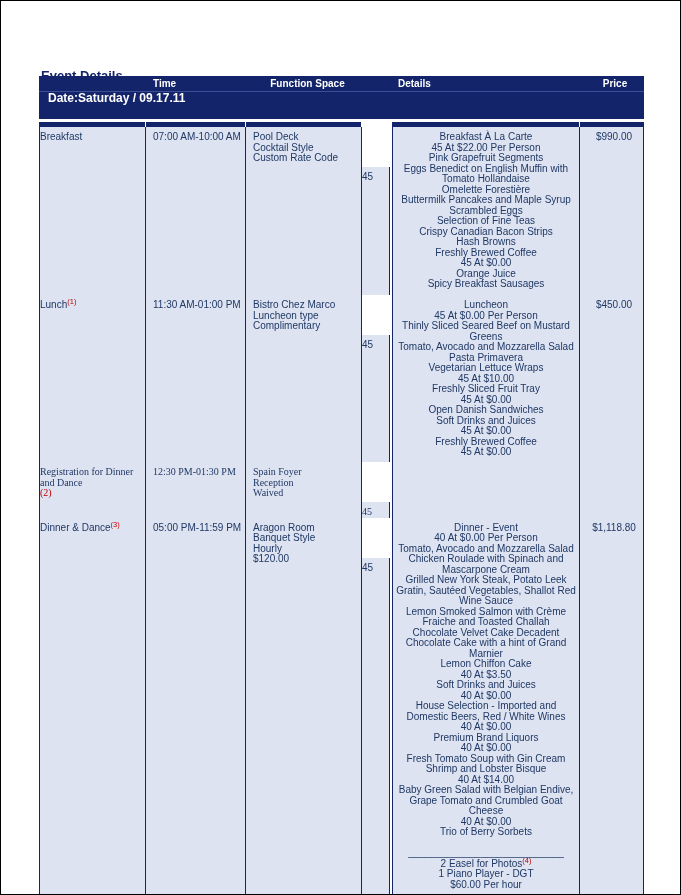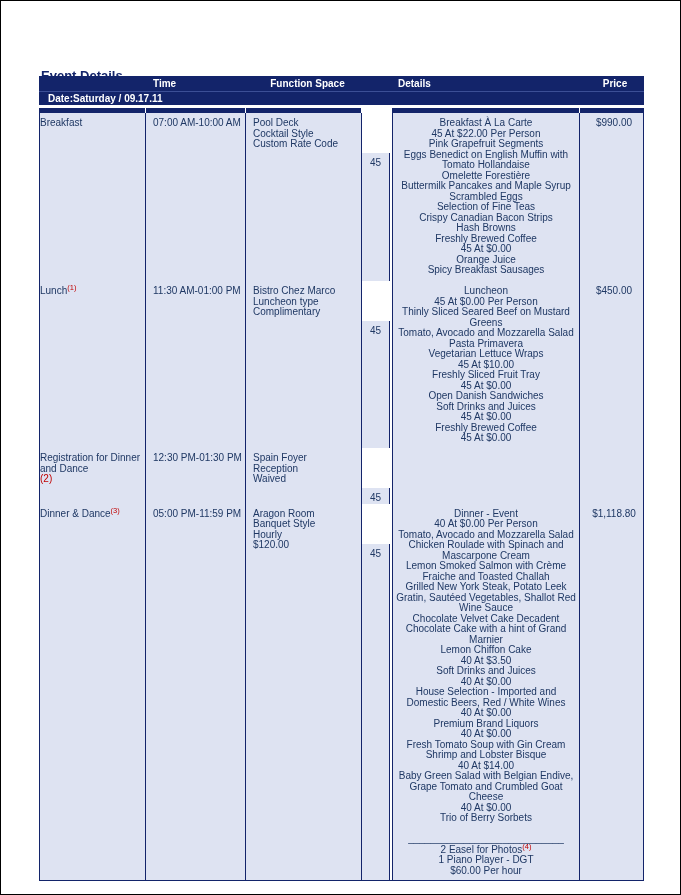--- a/index.html
+++ b/index.html
@@ -37,22 +37,22 @@
   .hc.col-event { padding-left: 9px; margin-top: 40px; }
   .hc.col-time  { padding-left: 7px; }
   .hc.col-fs    { padding-left: 7px; text-align: center; }
   .hc.col-att   { padding-left: 2px; }
   .hc.col-details { padding-left: 6px; }
   .hc.col-price { padding-left: 6px; }
 
   
   .date-row {
     background: var(--navy, #13246A); color: #ffffff;
-    font-size: 10px; font-weight: bold;
-    height: 14px; line-height: 13px; padding-left: 9px;
+    font-size: 12px; font-weight: bold;
+    height: 28px; line-height: 13px; padding-left: 9px;
     border-top: 1px solid #3C4F96;
   }
   .gap { height: 3px; background: #ffffff; }
 
   
   .strip-row { display: flex; height: 5px; background: #ffffff; }
   .strip-row .sc { background: var(--navy, #13246A); border-right: 1px solid #ffffff; }
   .strip-row .sc:last-child { border-right: none; }
 
   
@@ -63,25 +63,25 @@
     border-right: 1px solid var(--navy, #13246A);
     color: var(--text, #1F3864);
     font-size: 10px; line-height: 10.5px;
     padding-top: 5px;
   }
   .row .c:first-child { border-left: 1px solid var(--navy, #13246A); }
   .row .col-details { border-left: 1px solid var(--navy, #13246A); text-align: center; padding-left: 2px; padding-right: 2px; }
   .row .col-event { padding-right: 4px; }
   .row .col-time  { padding-left: 7px; white-space: nowrap; }
   .row .col-fs    { padding-left: 7px; padding-right: 4px; }
-  .row .col-att   { text-align: center; }
+  .row .col-att   { }
   .row .col-price { padding-left: 5px; }
   .row-0 { min-height: 168px; }
   .row-1 { min-height: 167px; }
-  .row-2 { min-height: 44px; }
+  .row-2 { min-height: 44px; font-family: Liberation Serif, serif; }
   .row-3 { min-height: 376px; }
 
   sup.note { color: var(--red, #C00000); font-size: 7.5px; line-height: 0; }
   .note-line { color: var(--red, #C00000); }
 </style>
 </head>
 <body>
 
 <div class="title">Event Details</div>
 
@@ -179,22 +179,22 @@
           <div class="fs-line">Banquet Style</div>
           <div class="fs-line">Hourly</div>
           <div class="fs-line">$120.00</div>
         </div>
         <div class="c col-att">45</div>
         <div class="c col-details">
           <div class="detail-line">Dinner - Event</div>
           <div class="detail-line">40 At $0.00 Per Person</div>
           <div class="detail-line">Tomato, Avocado and Mozzarella Salad</div>
           <div class="detail-line">Chicken Roulade with Spinach and Mascarpone Cream</div>
+          <div class="detail-line">Grilled New York Steak, Potato Leek Gratin, Sautéed Vegetables, Shallot Red Wine Sauce</div>
           <div class="detail-line">Lemon Smoked Salmon with Crème Fraiche and Toasted Challah</div>
-          <div class="detail-line">Grilled New York Steak, Potato Leek Gratin, Sautéed Vegetables, Shallot Red Wine Sauce</div>
           <div class="detail-line">Chocolate Velvet Cake Decadent Chocolate Cake with a hint of Grand Marnier</div>
           <div class="detail-line">Lemon Chiffon Cake</div>
           <div class="detail-line">40 At $3.50</div>
           <div class="detail-line">Soft Drinks and Juices</div>
           <div class="detail-line">40 At $0.00</div>
           <div class="detail-line">House Selection - Imported and Domestic Beers, Red / White Wines</div>
           <div class="detail-line">40 At $0.00</div>
           <div class="detail-line">Premium Brand Liquors</div>
           <div class="detail-line">40 At $0.00</div>
           <div class="detail-line">Fresh Tomato Soup with Gin Cream</div>

